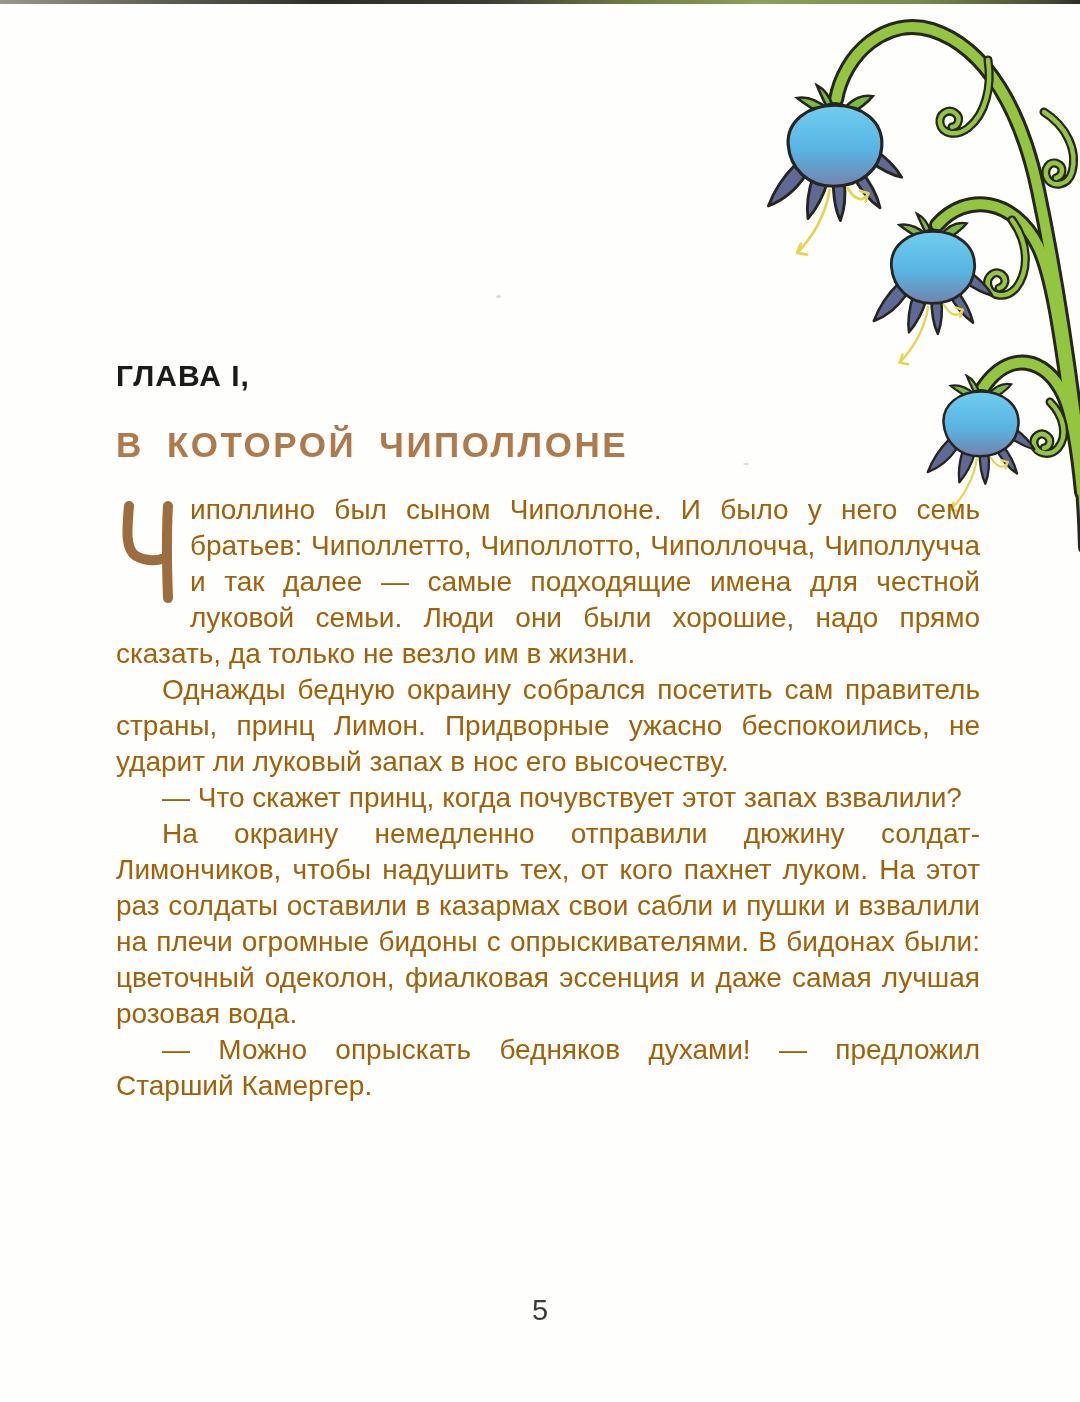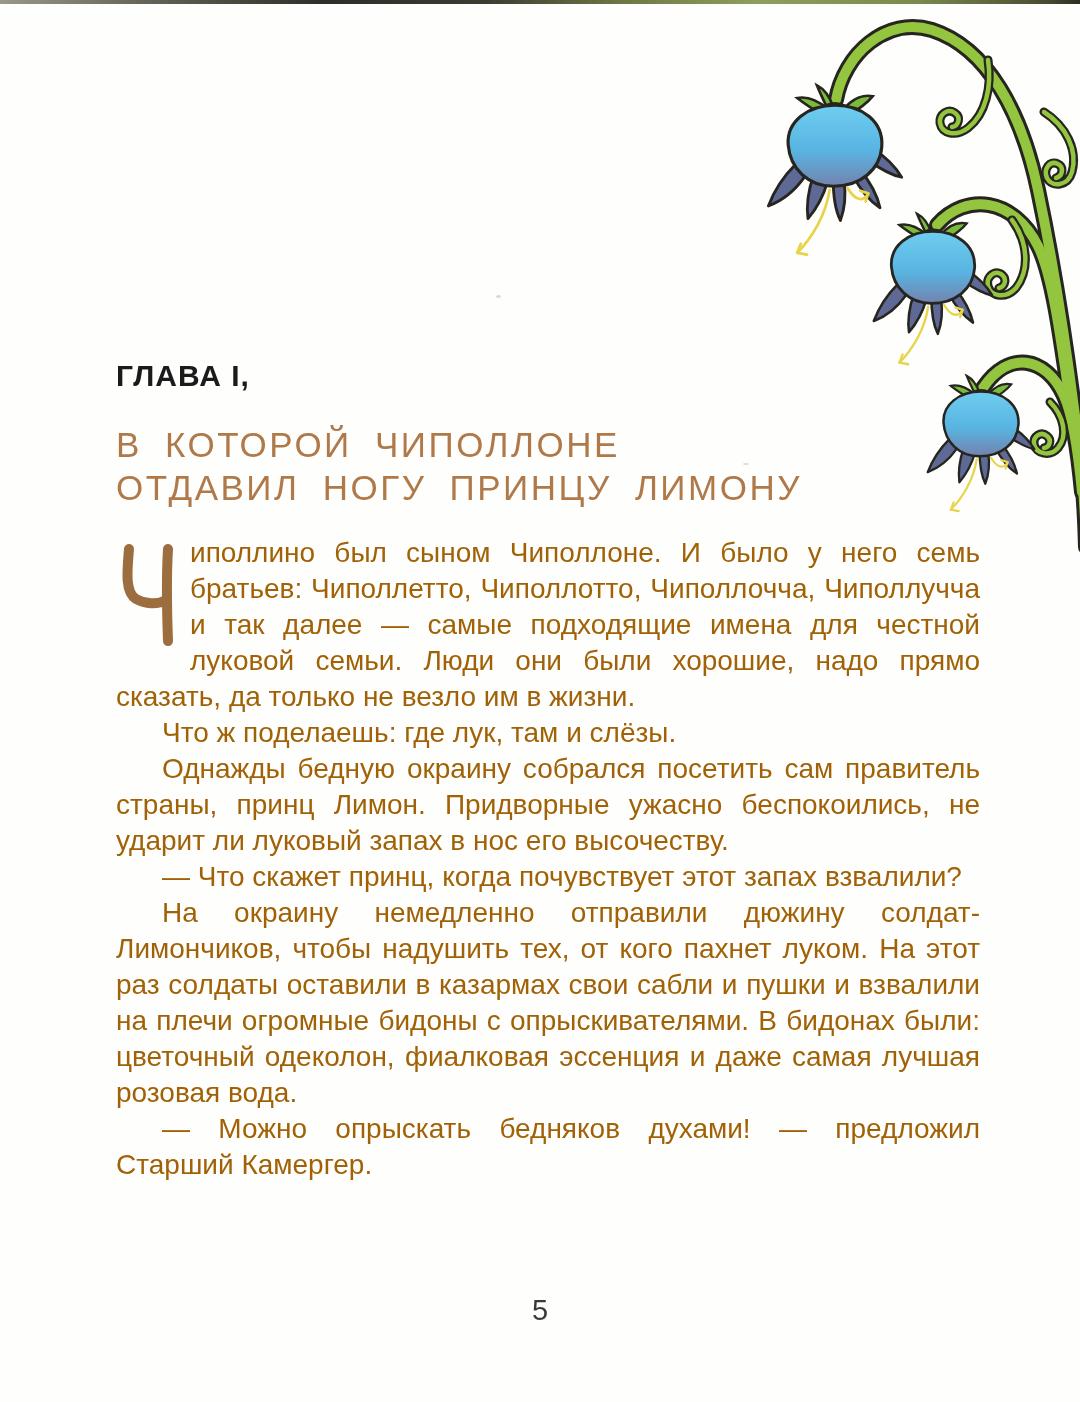--- a/index.html
+++ b/index.html
@@ -14,21 +14,21 @@
       #6e7a45 58%,#8e9e5c 70%,#7a8a4e 85%,#474b32 97%,#2c2e22 100%);
   }
   .illustration{position:absolute;top:2px;right:0;width:340px;height:570px;}
   .content{position:absolute;left:116px;top:358px;width:864px;}
   .chapter-heading{
     margin:0;font-size:30px;line-height:36px;font-weight:bold;
     color:#1b1b1b;letter-spacing:1px;
   }
   .subtitle{
     margin-top:29px;color:#b0794a;font-size:35px;line-height:43px;
-    letter-spacing:2.5px;word-spacing:11px;
+    letter-spacing:2.5px;word-spacing:11px;font-weight:bold;
   }
   .body-text{
     margin-top:26px;font-size:28px;line-height:36px;color:#a16207;
     text-align:justify;
   }
   .body-text p{margin:0;text-indent:46px;}
   .body-text p.lead{text-indent:0;}
   .dropcap{float:left;margin:7px 12px 2px 0;}
   .page-number{
     position:absolute;top:1294px;left:0;width:100%;text-align:center;
@@ -110,33 +110,31 @@
     <use href="#bellflower" transform="translate(95,150) scale(0.9)"></use>
     <use href="#bellflower" transform="translate(193,271) scale(0.8)"></use>
     <use href="#bellflower" transform="translate(241,427) scale(0.72)"></use>
   </svg>
 
   <div class="content">
     <h1 class="chapter-heading">ГЛАВА I,</h1>
 
     <div class="subtitle">
       <div>В КОТОРОЙ ЧИПОЛЛОНЕ</div>
-      <div>ОТДАВИЛ НОГУ ПРИНЦУ ЛИМОНУ</div>
     </div>
 
     <div class="body-text" id="body-text">
         <p class="lead">
   <svg class="dropcap" width="62" height="104" viewBox="0 0 62 104" aria-label="Ч">
     <g fill="none" stroke="#9c6d3e" stroke-width="10" stroke-linecap="round">
       <path d="M 13,7 C 11,30 9,50 20,57 C 29,62 41,63 51,58"></path>
       <path d="M 52,7 C 50,40 51,72 52,99"></path>
     </g>
   </svg>
 иполлино был сыном Чиполлоне. И было у него семь братьев: Чиполлетто, Чиполлотто, Чиполлочча, Чиполлучча и так далее — самые подходящие имена для честной луковой семьи. Люди они были хорошие, надо прямо сказать, да только не везло им в жизни.</p>
-        <p>Что ж поделаешь: где лук, там и слёзы.</p>
         <p>Однажды бедную окраину собрался посетить сам правитель страны, принц Лимон. Придворные ужасно беспокоились, не ударит ли луковый запах в нос его высочеству.</p>
         <p>— Что скажет принц, когда почувствует этот запах взвалили?</p>
         <p>На окраину немедленно отправили дюжину солдат-Лимончиков, чтобы надушить тех, от кого пахнет луком. На этот раз солдаты оставили в казармах свои сабли и пушки и взвалили на плечи огромные бидоны с опрыскивателями. В бидонах были: цветочный одеколон, фиалковая эссенция и даже самая лучшая розовая вода.</p>
         <p>— Можно опрыскать бедняков духами! — предложил Старший Камергер.</p>
       </div>
   </div>
 
   <div class="page-number">5</div>
 
   <div class="speck s1"></div>

